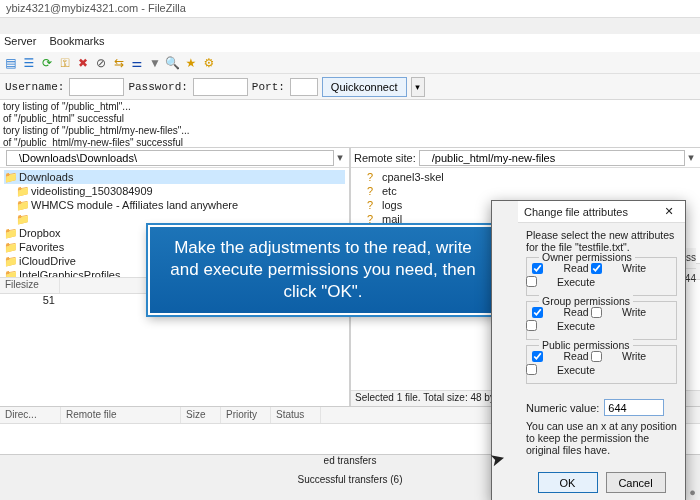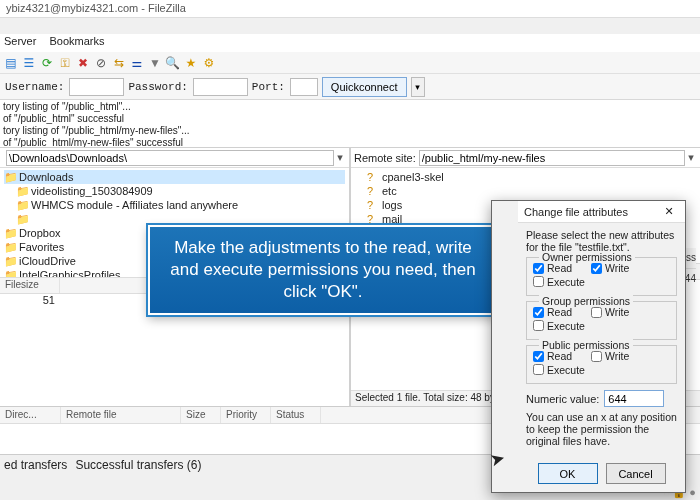--- a/index.html
+++ b/index.html
@@ -12,49 +12,49 @@
 .quickbar { height: 26px; background: #f6f6f6; border-bottom: 1px solid #d8d8d8; display: flex; align-items: center; padding: 0 5px; gap: 4px; }
 .quickbar label { font-size: 11px; margin-right: 1px; font-family: Liberation Mono, monospace; }
 .quickbar input { height: 18px; border: 1px solid #bbb; padding: 0 2px; font-size: 11px; }
 .qbtn { height: 20px; border: 1px solid #7aa7d9; background: #eaf3fc; font-size: 11px; padding: 0 8px; }
 .qdd { width: 14px; height: 20px; border: 1px solid #bbb; background: #f0f0f0; font-size: 9px; }
 .log { height: 48px; background: #fff; border-bottom: 1px solid #d0d0d0; font-size: 10px; line-height: 12px; padding: 1px 3px; overflow: hidden; }
 .panes { display: flex; height: 258px; }
 .pane-local { flex: 1; display: flex; flex-direction: column; border-right: 2px solid #d0d0d0; }
 .pane-remote { flex: 1; display: flex; flex-direction: column; }
 .sitebar { height: 20px; background: #fff; border-bottom: 1px solid #ddd; display: flex; align-items: center; padding: 0 3px; font-size: 11px; }
-.sitebar input { flex: 1; height: 16px; border: 1px solid #bbb; font-size: 11px; padding: 0 2px; margin-left: 3px; }
+.sitebar input { flex: 1; height: 16px; border: 1px solid #bbb; font-size: 11px; padding: 0 12px; margin-left: 3px; }
 .tree { background: #fff; height: 110px; border-bottom: 1px solid #ddd; font-size: 11px; padding: 2px 4px; overflow: hidden; }
 .tree-row { height: 14px; display: flex; align-items: center; gap: 3px; }
 .tree-row.sel { background: #cde8ff; }
 .ficon { width: 12px; height: 12px; display: inline-block; font-size: 11px; }
 .cols { height: 16px; background: #f5f5f5; border-bottom: 1px solid #ddd; display: flex; font-size: 10px; color: #555; }
 .cols span { border-right: 1px solid #e3e3e3; padding: 1px 5px; }
 .filelist { flex: 1; background: #fff; font-size: 11px; }
 .filelist .row { display: flex; height: 14px; }
 .filelist .row span { padding: 0 5px; }
 .statusline { height: 16px; background: #f3f3f3; border-top: 1px solid #ddd; font-size: 10px; padding: 1px 4px; }
 .queuecols { height: 18px; background: #f5f5f5; border-top: 1px solid #ccc; border-bottom: 1px solid #ddd; display: flex; font-size: 10px; color: #555; }
 .queuecols span { border-right: 1px solid #e3e3e3; padding: 2px 5px; }
-.queuetabs { height: 20px; background: #f0f0f0; border-top: 1px solid #ccc; display: flex; align-items: center; font-size: 12px; padding: 0 4px; gap: 8px; }
+.queuetabs { height: 20px; background: #f0f0f0; border-top: 1px solid #ccc; display: flex; align-items: center; font-size: 10px; padding: 0 4px; gap: 8px; flex-direction: column; }
 .bottom-status { position: absolute; bottom: 0; right: 0; height: 16px; display: flex; align-items: center; gap: 3px; padding: 0 4px; }
 .bottom-status span { font-size: 11px; }
 
 .callout { position: absolute; left: 148px; top: 225px; width: 350px; background: linear-gradient(#1d74b8,#0d5fa6); color: #fff; border: 2px solid #fff; box-shadow: 0 0 0 2px #2d86c8, 0 4px 10px rgba(0,0,0,.3); padding: 10px 14px; font-size: 17px; text-align: center; line-height: 22px; }
 
 .dialog { position: absolute; right: 14px; top: 200px; width: 195px; background: #f1f1f1; border: 1px solid #666; box-shadow: 0 4px 14px rgba(0,0,0,.4); padding-left: 26px; }
 .dialog .dlg-title { height: 22px; background: #fff; border-bottom: 1px solid #ddd; display: flex; align-items: center; justify-content: space-between; padding: 0 6px; font-size: 11px; }
 .dialog .dlg-close { width: 20px; height: 16px; display: flex; align-items: center; justify-content: center; font-size: 11px; border: 1px solid transparent; }
 .dialog .dlg-body { padding: 6px 8px; font-size: 11px; }
 .dlg-body p { font-size: 10.5px; margin-bottom: 4px; line-height: 12px; }
 .group { border: 1px solid #c8c8c8; padding: 4px 6px 6px; margin-bottom: 5px; position: relative; }
 .group .legend { position: absolute; top: -7px; left: 12px; background: #f1f1f1; padding: 0 3px; font-size: 10.5px; }
-.group label { font-size: 10.5px; display: inline-flex; align-items: center; gap: 3px; width: 55px; }
+.group label { font-size: 10.5px; display: inline-flex; align-items: center; gap: 20px; width: 55px; justify-content: center; }
 .group input[type=checkbox] { width: 11px; height: 11px; }
-.numrow { display: flex; align-items: center; gap: 5px; margin: 6px 0 4px; }
+.numrow { display: flex; align-items: center; gap: 5px; margin: 15px 0 4px; }
 .numrow input { width: 60px; height: 17px; border: 1px solid #7aa7d9; font-size: 11px; padding: 0 3px; }
 .dlg-buttons { display: flex; justify-content: center; gap: 8px; padding: 6px 0 8px; }
 .dlg-buttons button { width: 60px; height: 21px; font-size: 11px; border: 1px solid #888; background: #e8e8e8; }
 .dlg-buttons button.primary { border: 1px solid #1a6fb5; background: #e6f1fb; }
 .cursor { position: absolute; left: 490px; top: 448px; font-size: 18px; color: #222; transform: rotate(-15deg); }
 .remote-perms-col { position: absolute; right: 0; top: 248px; width: 40px; font-size: 10px; text-align: right; padding-right: 4px; color: #333; line-height: 20px; }
 </style>
 </head>
 <body>
 

